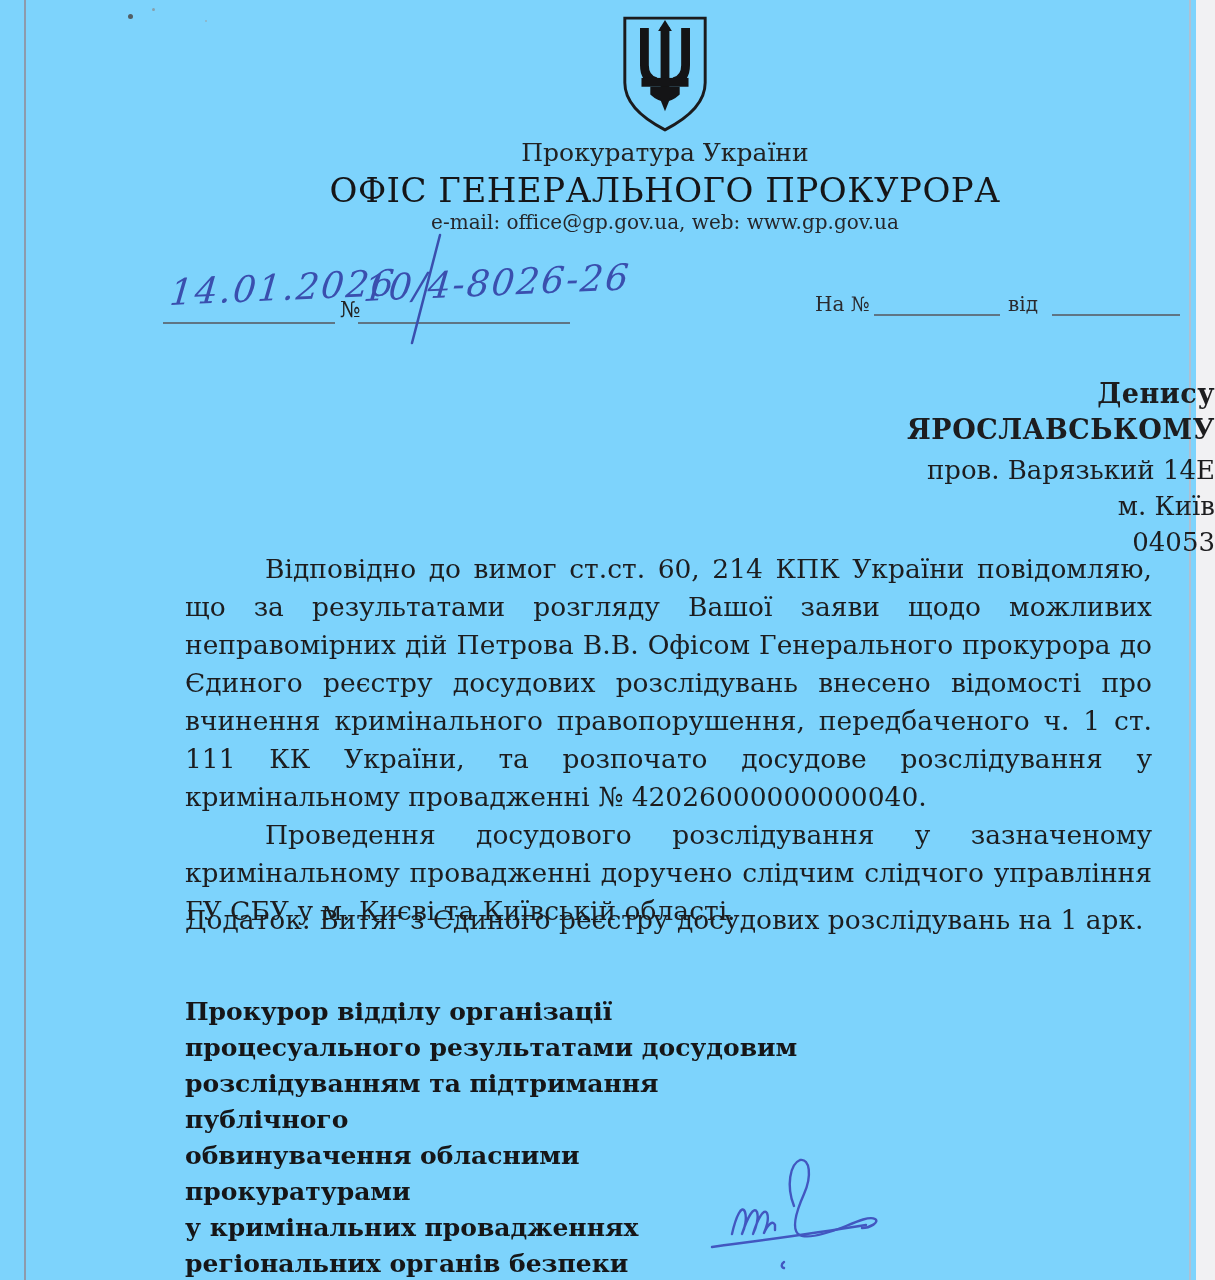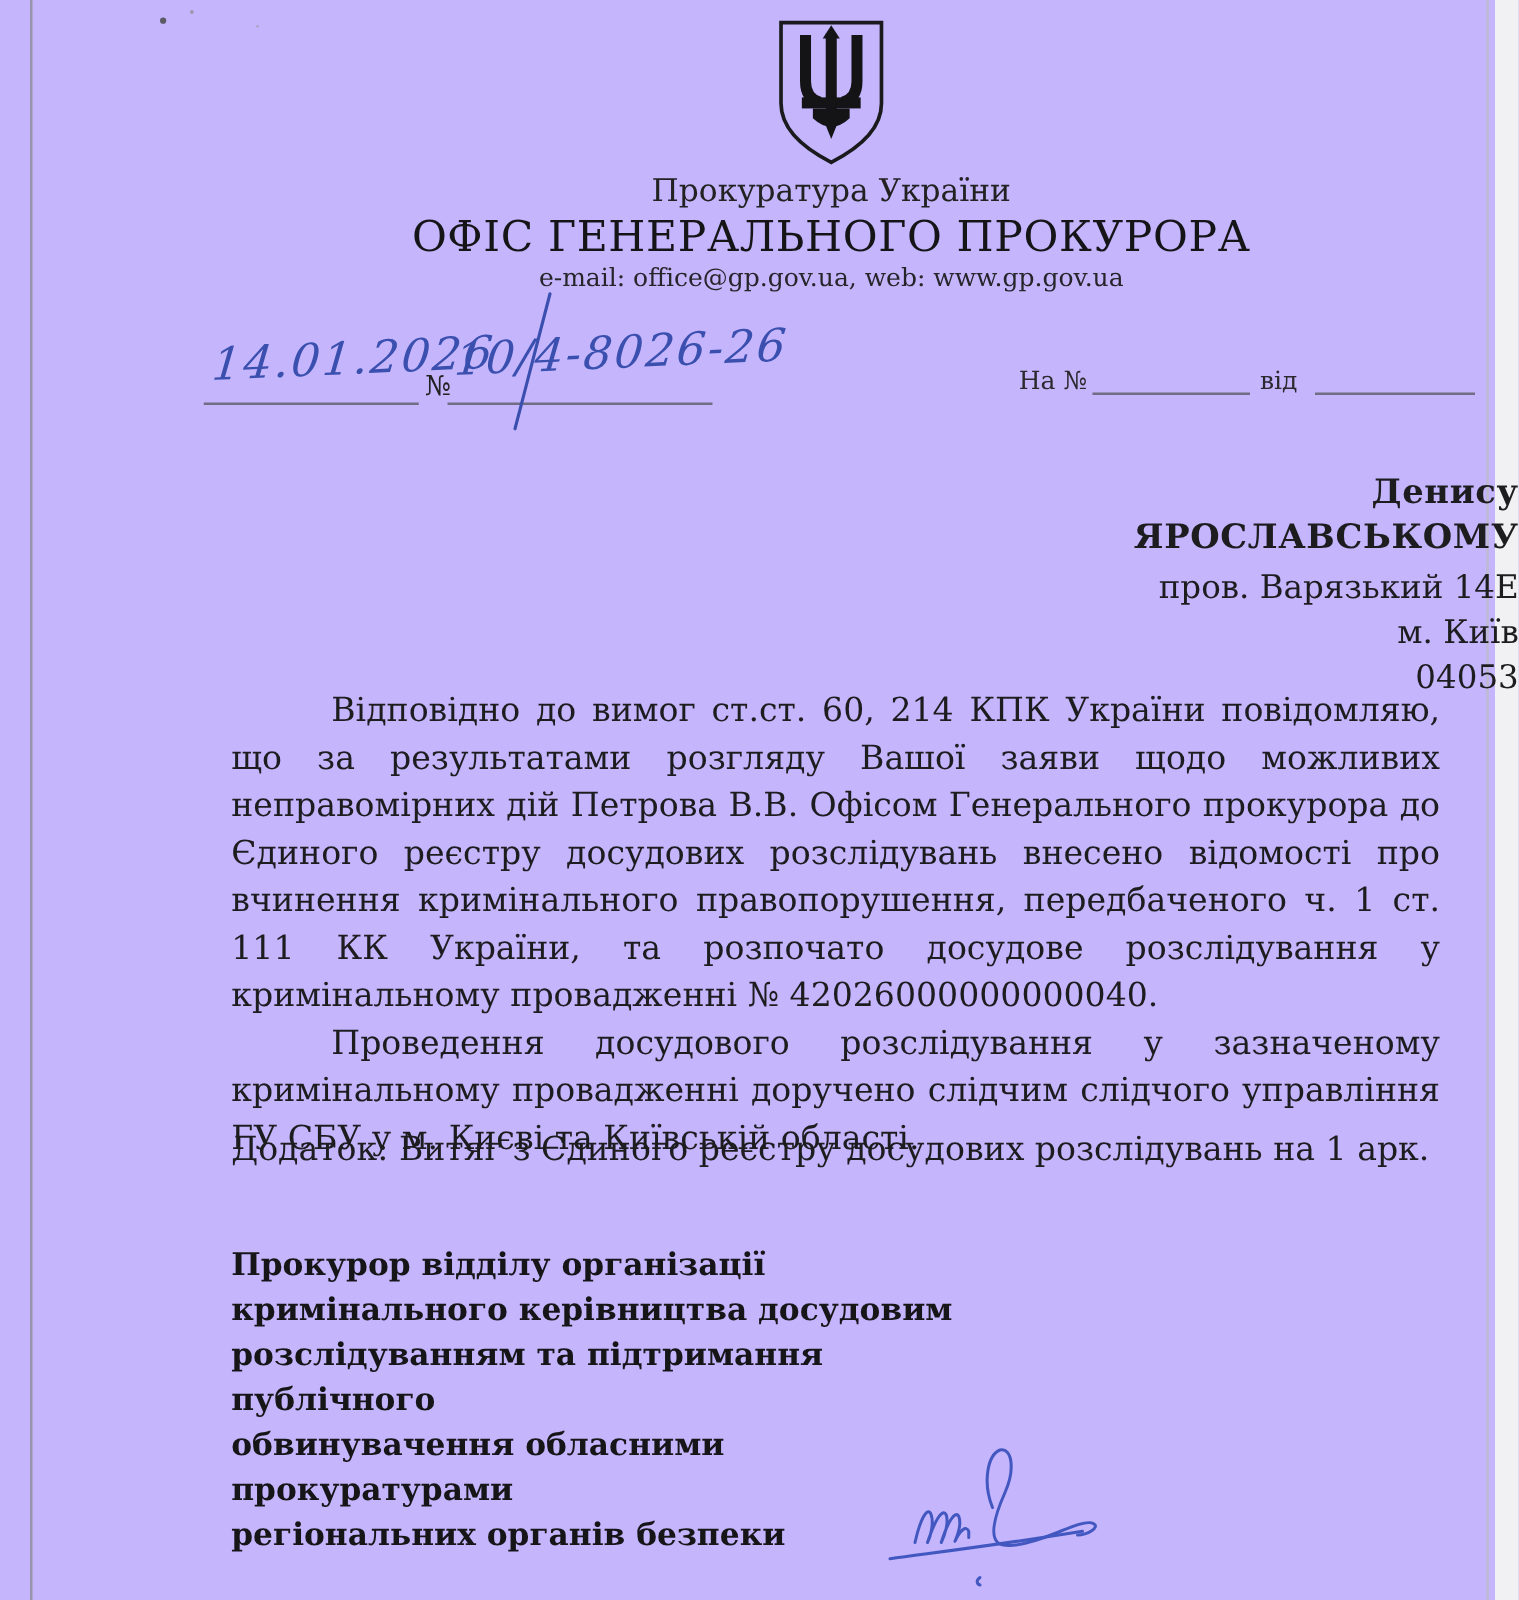--- a/index.html
+++ b/index.html
@@ -1,18 +1,18 @@
 <!DOCTYPE html>
 <html><head>
 <meta charset="utf-8">
 <style>
   html,body { margin:0; padding:0; background:#e9e9ec; }
   .page {
     position:relative; width:1215px; height:1280px; margin:0 auto;
-    background:#c4b5fd; overflow:hidden;
+    background:#7dd3fc; overflow:hidden;
     font-family:"DejaVu Serif","Liberation Serif",serif;
     color:#1d1d1f;
   }
   
   .edge-left  { position:absolute; left:24px; top:0; width:2px; height:1280px; background:#8f8f9e; opacity:.85; }
   .edge-right { position:absolute; left:1189px; top:0; width:2px; height:1280px; background:#bcbcc7; opacity:.8; }
   .edge-band  { position:absolute; left:1196px; top:0; width:19px; height:1280px; background:#f1f1f3; }
   .speck1 { position:absolute; left:128px; top:14px; width:5px; height:5px; border-radius:50%; background:#4a4a4a; opacity:.85; }
   .speck2 { position:absolute; left:152px; top:8px;  width:3px; height:3px; border-radius:50%; background:#8a8a8a; opacity:.7; }
   .speck3 { position:absolute; left:205px; top:20px; width:2px; height:2px; border-radius:50%; background:#9a9a9a; opacity:.6; }
@@ -112,23 +112,24 @@
   </div>
 
   <div class="body-text">
     <p>Відповідно до вимог ст.ст. 60, 214 КПК України повідомляю, що за результатами розгляду Вашої заяви щодо можливих неправомірних дій Петрова В.В. Офісом Генерального прокурора до Єдиного реєстру досудових розслідувань внесено відомості про вчинення кримінального правопорушення, передбаченого ч. 1 ст. 111 КК України, та розпочато досудове розслідування у кримінальному провадженні  № 42026000000000040.</p>
     <p>Проведення досудового розслідування у зазначеному кримінальному провадженні доручено слідчим слідчого управління ГУ СБУ у м. Києві та Київській області.</p>
   </div>
   <div class="attachment">Додаток: Витяг з Єдиного реєстру досудових розслідувань  на 1 арк.</div>
 
   <div class="sig-title">
     <div>Прокурор відділу організації</div>
-    <div>кримінального керівництва досудовим</div>
+    <div>процесуального результатами досудовим</div>
     <div>розслідуванням та підтримання публічного</div>
     <div>обвинувачення обласними прокуратурами</div>
+    <div>у кримінальних провадженнях</div>
     <div>регіональних органів безпеки</div>
 
   </div>
 
   <svg class="signature-svg" width="200" height="130" viewBox="0 0 200 130" aria-hidden="true">
     <g stroke="#4257c0" stroke-width="2.4" fill="none" stroke-linecap="round" stroke-linejoin="round">
       <path d="M34 88 C38 70 44 58 47 66 C49 72 47 82 44 88 C50 70 56 60 59 66 C61 72 58 82 55 88 C60 72 66 62 69 67 C71 72 69 80 66 87 C70 78 75 74 77 79 L77 84"></path>
       <path d="M96 60 C88 40 92 18 102 14 C112 12 114 30 106 48 C98 66 94 82 100 88 C108 94 128 88 148 80 C160 75 172 70 177 73 C182 76 172 82 164 82"></path>
       <path d="M14 101 C50 96 100 90 168 79"></path>
       <path d="M86 116 C83 118 83 121 86 122"></path>

